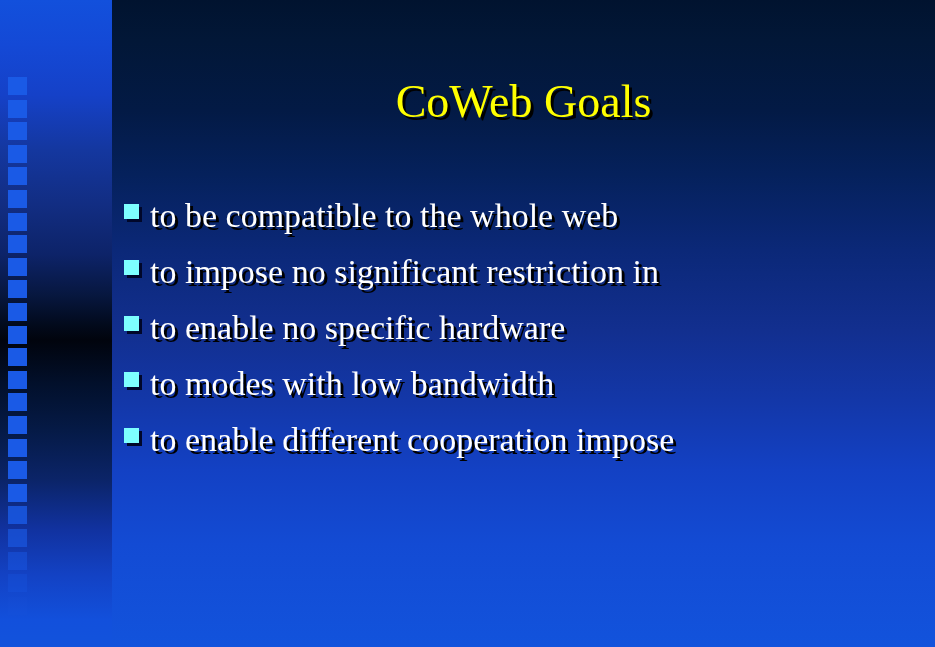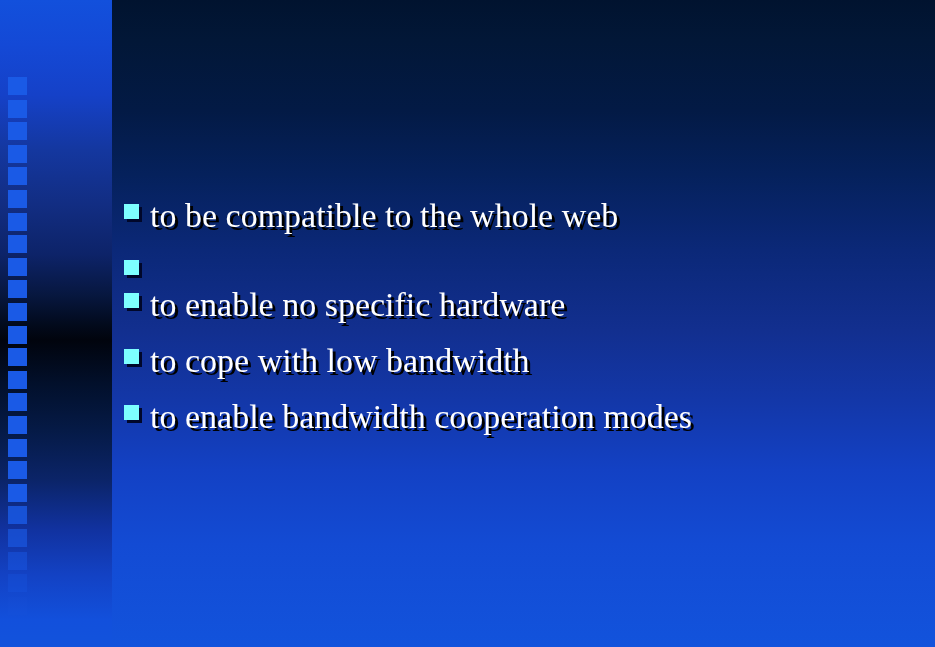--- a/index.html
+++ b/index.html
@@ -140,43 +140,45 @@
         <div class="deco-square" style="top: 461.2px; background: rgb(26, 90, 230); opacity: 1;"></div>
         <div class="deco-square" style="top: 483.8px; background: rgb(26, 90, 230); opacity: 1;"></div>
         <div class="deco-square" style="top: 506.4px; background: rgb(26, 90, 230); opacity: 0.82;"></div>
         <div class="deco-square" style="top: 529px; background: rgb(26, 90, 230); opacity: 0.64;"></div>
         <div class="deco-square" style="top: 551.6px; background: rgb(26, 90, 230); opacity: 0.46;"></div>
         <div class="deco-square" style="top: 574.2px; background: rgb(26, 90, 230); opacity: 0.28;"></div>
         <div class="deco-square" style="top: 596.8px; background: rgb(26, 90, 230); opacity: 0.1;"></div>
       </div>
   </div>
 
+  <div id="title">CoWeb Goals</div>
 
   <div id="bullets">
 
     <div class="bullet-row">
       <span class="bullet-marker"></span>
       <span class="bullet-text">to be compatible to the whole web</span>
     </div>
 
     <div class="bullet-row">
       <span class="bullet-marker"></span>
       <span class="bullet-text">
+          <span class="wrap-line">to impose no significant restriction in</span>
         </span>
     </div>
 
     <div class="bullet-row">
       <span class="bullet-marker"></span>
       <span class="bullet-text">to enable no specific hardware</span>
     </div>
 
     <div class="bullet-row">
       <span class="bullet-marker"></span>
-      <span class="bullet-text">to cope with low bandwidth</span>
+      <span class="bullet-text">to modes with low bandwidth</span>
     </div>
 
     <div class="bullet-row">
       <span class="bullet-marker"></span>
-      <span class="bullet-text">to enable bandwidth cooperation modes</span>
+      <span class="bullet-text">to enable different cooperation impose</span>
     </div>
 
   </div>
 </div>
 
 </body></html>

